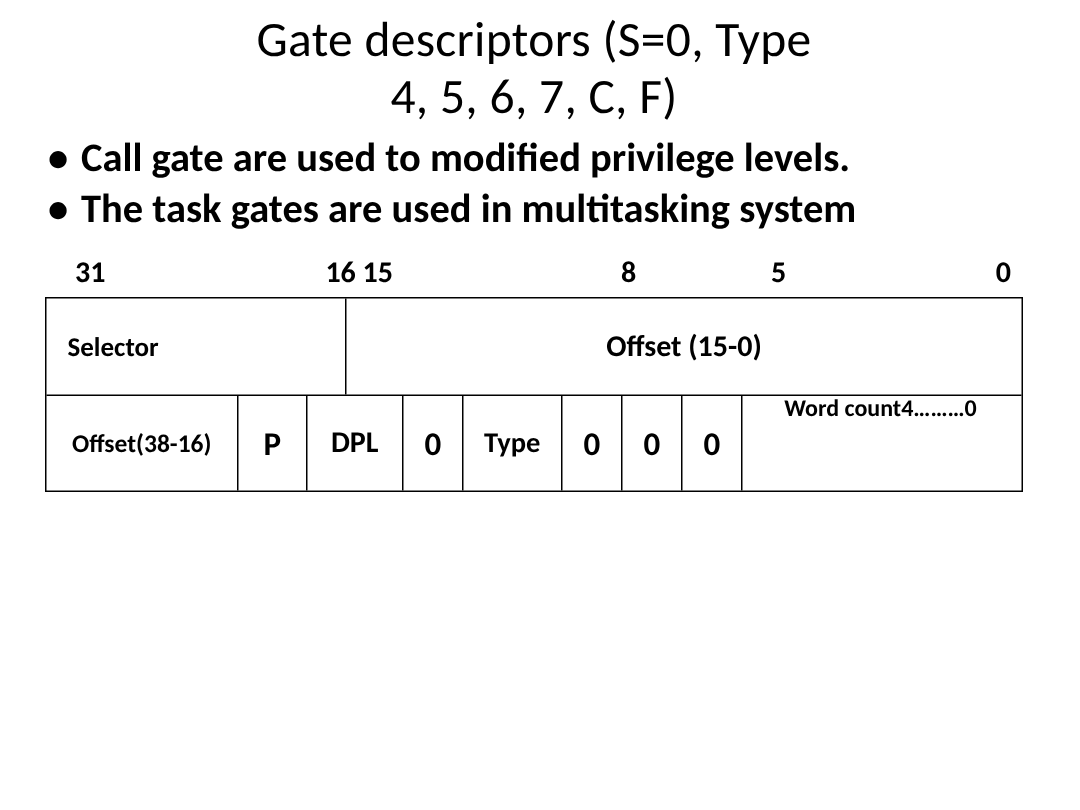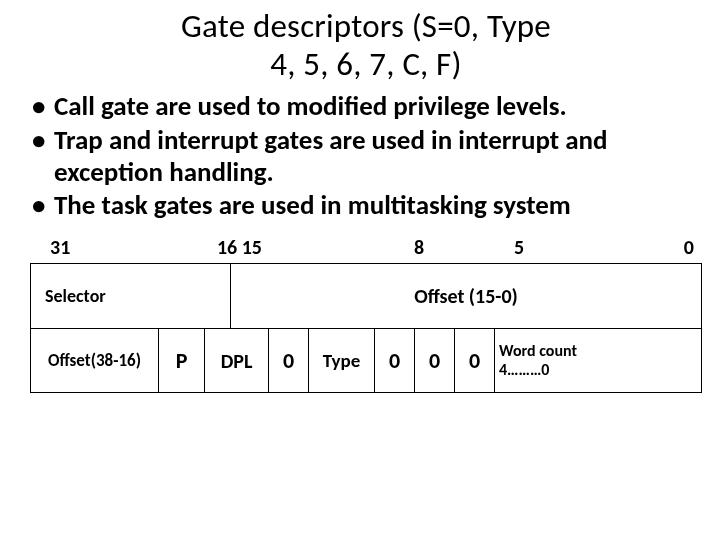--- a/index.html
+++ b/index.html
@@ -8,21 +8,21 @@
     padding: 0;
     width: 720px;
     height: 540px;
     background: #fff;
     font-family: Calibri, Arial, sans-serif;
     color: #000;
   }
   .slide {
     width: 720px;
     height: 540px;
-    padding: 8px 16px 0 28px;
+    padding: 8px 36px 0 28px;
     position: relative;
   }
   .title {
     font-size: 33px;
     text-align: center;
     font-weight: 400;
     line-height: 1.15;
     margin: 0 0 6px 0;
     letter-spacing: 0.2px;
   }
@@ -122,40 +122,39 @@
     font-size: 19px;
   }
   .row2 .z2, .row2 .z3, .row2 .z4 {
     flex: 0 0 40px;
     border-right: 1.5px solid #000;
     font-size: 22px;
   }
   .row2 .wc {
     flex: 1;
     font-size: 16px;
-    flex-direction: column;
+    flex-direction: row;
     line-height: 1.15;
     text-align: left;
     align-items: flex-start;
     padding-left: 4px;
   }
 </style>
 </head>
 <body>
 
 <div class="slide">
 
   <h1 class="title">
     <span>Gate descriptors (S=0, Type</span><br>
     <span>4, 5, 6, 7, C, F)</span>
   </h1>
 
   <ul class="bullets">
     <li>Call gate are used to modified privilege levels.</li>
-    <li>Trap and interrupt gates are used in interrupt and exception handling.</li>
     <li>The task gates are used in multitasking system</li>
   </ul>
 
   <div class="diagram">
 
     <div class="bitrow">
       <div class="bl31">31</div>
       <div class="bl1615">16 15</div>
       <div class="gap1"></div>
       <div class="bl8">8</div>

